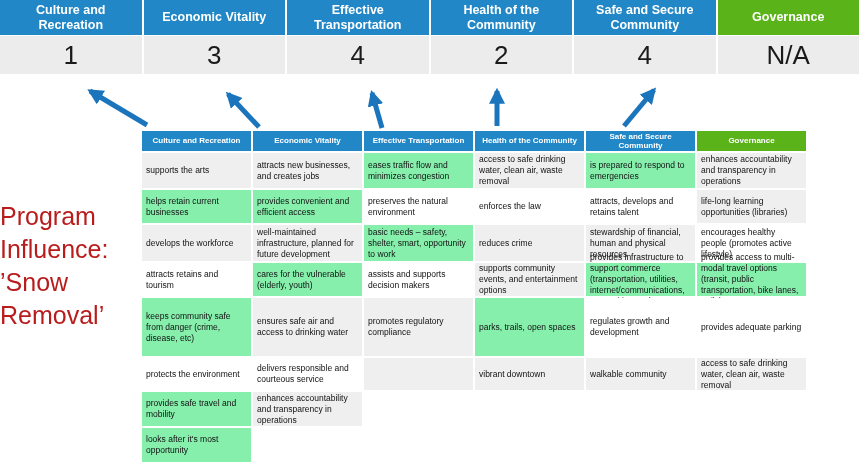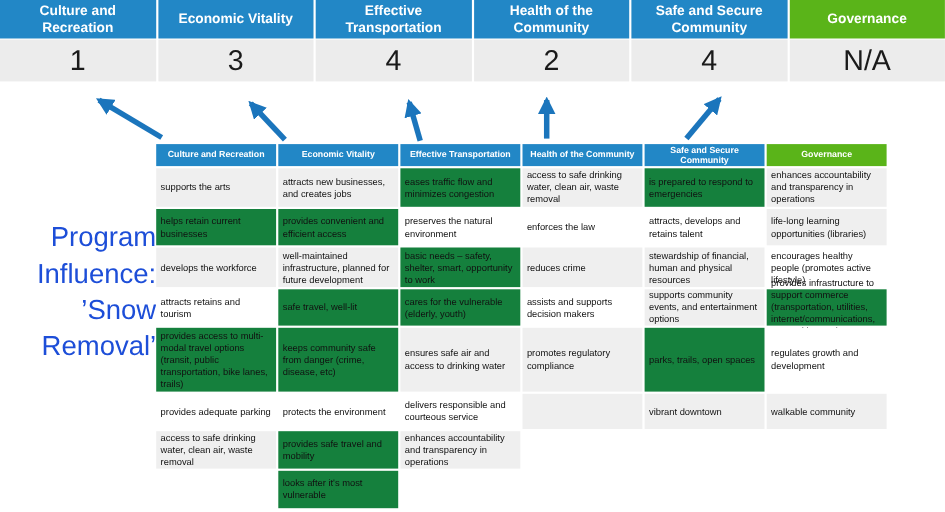--- a/index.html
+++ b/index.html
@@ -23,21 +23,21 @@
   .sb-score{
     height:38px;margin-top:1px;background:#ECECEC;
     display:flex;align-items:center;justify-content:center;
     font-size:26px;color:#1a1a1a;
   }
   
   .arrows{position:absolute;left:0;top:0;width:859px;height:465px;pointer-events:none;}
   
   .prog-title{
     position:absolute;left:0;top:200px;width:142px;
-    font-size:25px;line-height:33px;color:#1d4ed8;text-align:right;
+    font-size:25px;line-height:33px;color:#b91c1c;text-align:left;
   }
   
   .matrix{
     position:absolute;left:142px;top:131px;width:664px;
     display:grid;grid-template-columns:repeat(6,1fr);
     grid-template-rows:20px 35px 33px 36px 33px 58px 32px 34px 34px;
     gap:2px;background:#ffffff;
   }
   .m-head{
     display:flex;align-items:center;justify-content:center;text-align:center;
@@ -46,21 +46,21 @@
   }
   .m-head.blue{background:#2287C6;}
   .m-head.green{background:#5AB419;}
   .cell{
     display:flex;align-items:center;text-align:left;
     font-size:8.5px;line-height:11px;color:#111;
     padding:2px 4px;box-sizing:border-box;
   }
   .cell.band{background:#EFEFEF;}
   .cell.plain{background:#FFFFFF;}
-  .cell.hl{background:#15803d;}
+  .cell.hl{background:#86efac;}
 </style>
 </head>
 <body>
 
 <div class="scoreboard">
     <div class="sb-col">
       <div class="sb-header blue">Culture and Recreation</div>
       <div class="sb-score">1</div>
     </div>
     <div class="sb-col">
@@ -119,21 +119,20 @@
     <div class="cell plain">enforces the law</div>
     <div class="cell plain">attracts, develops and retains talent</div>
     <div class="cell band">life-long learning opportunities (libraries)</div>
     <div class="cell band">develops the workforce</div>
     <div class="cell band">well-maintained infrastructure, planned for future development</div>
     <div class="cell hl">basic needs – safety, shelter, smart, opportunity to work</div>
     <div class="cell band">reduces crime</div>
     <div class="cell band">stewardship of financial, human and physical resources</div>
     <div class="cell plain">encourages healthy people (promotes active lifestyle)</div>
     <div class="cell plain">attracts retains and tourism</div>
-    <div class="cell hl">safe travel, well-lit</div>
     <div class="cell hl">cares for the vulnerable (elderly, youth)</div>
     <div class="cell plain">assists and supports decision makers</div>
     <div class="cell band">supports community events, and entertainment options</div>
     <div class="cell hl">provides infrastructure to support commerce (transportation, utilities, internet/communications, smart cities, etc)</div>
     <div class="cell hl">provides access to multi-modal travel options (transit, public transportation, bike lanes, trails)</div>
     <div class="cell hl">keeps community safe from danger (crime, disease, etc)</div>
     <div class="cell band">ensures safe air and access to drinking water</div>
     <div class="cell band">promotes regulatory compliance</div>
     <div class="cell hl">parks, trails, open spaces</div>
     <div class="cell plain">regulates growth and development</div>
@@ -143,15 +142,15 @@
     <div class="cell band"></div>
     <div class="cell band">vibrant downtown</div>
     <div class="cell band">walkable community</div>
     <div class="cell band">access to safe drinking water, clean air, waste removal</div>
     <div class="cell hl">provides safe travel and mobility</div>
     <div class="cell band">enhances accountability and transparency in operations</div>
     <div class="cell plain"></div>
     <div class="cell plain"></div>
     <div class="cell plain"></div>
     <div class="cell plain"></div>
-    <div class="cell hl">looks after it's most vulnerable</div>
+    <div class="cell hl">looks after it's most opportunity</div>
     <div class="cell plain"></div>
   </div>
 
 </body></html>

